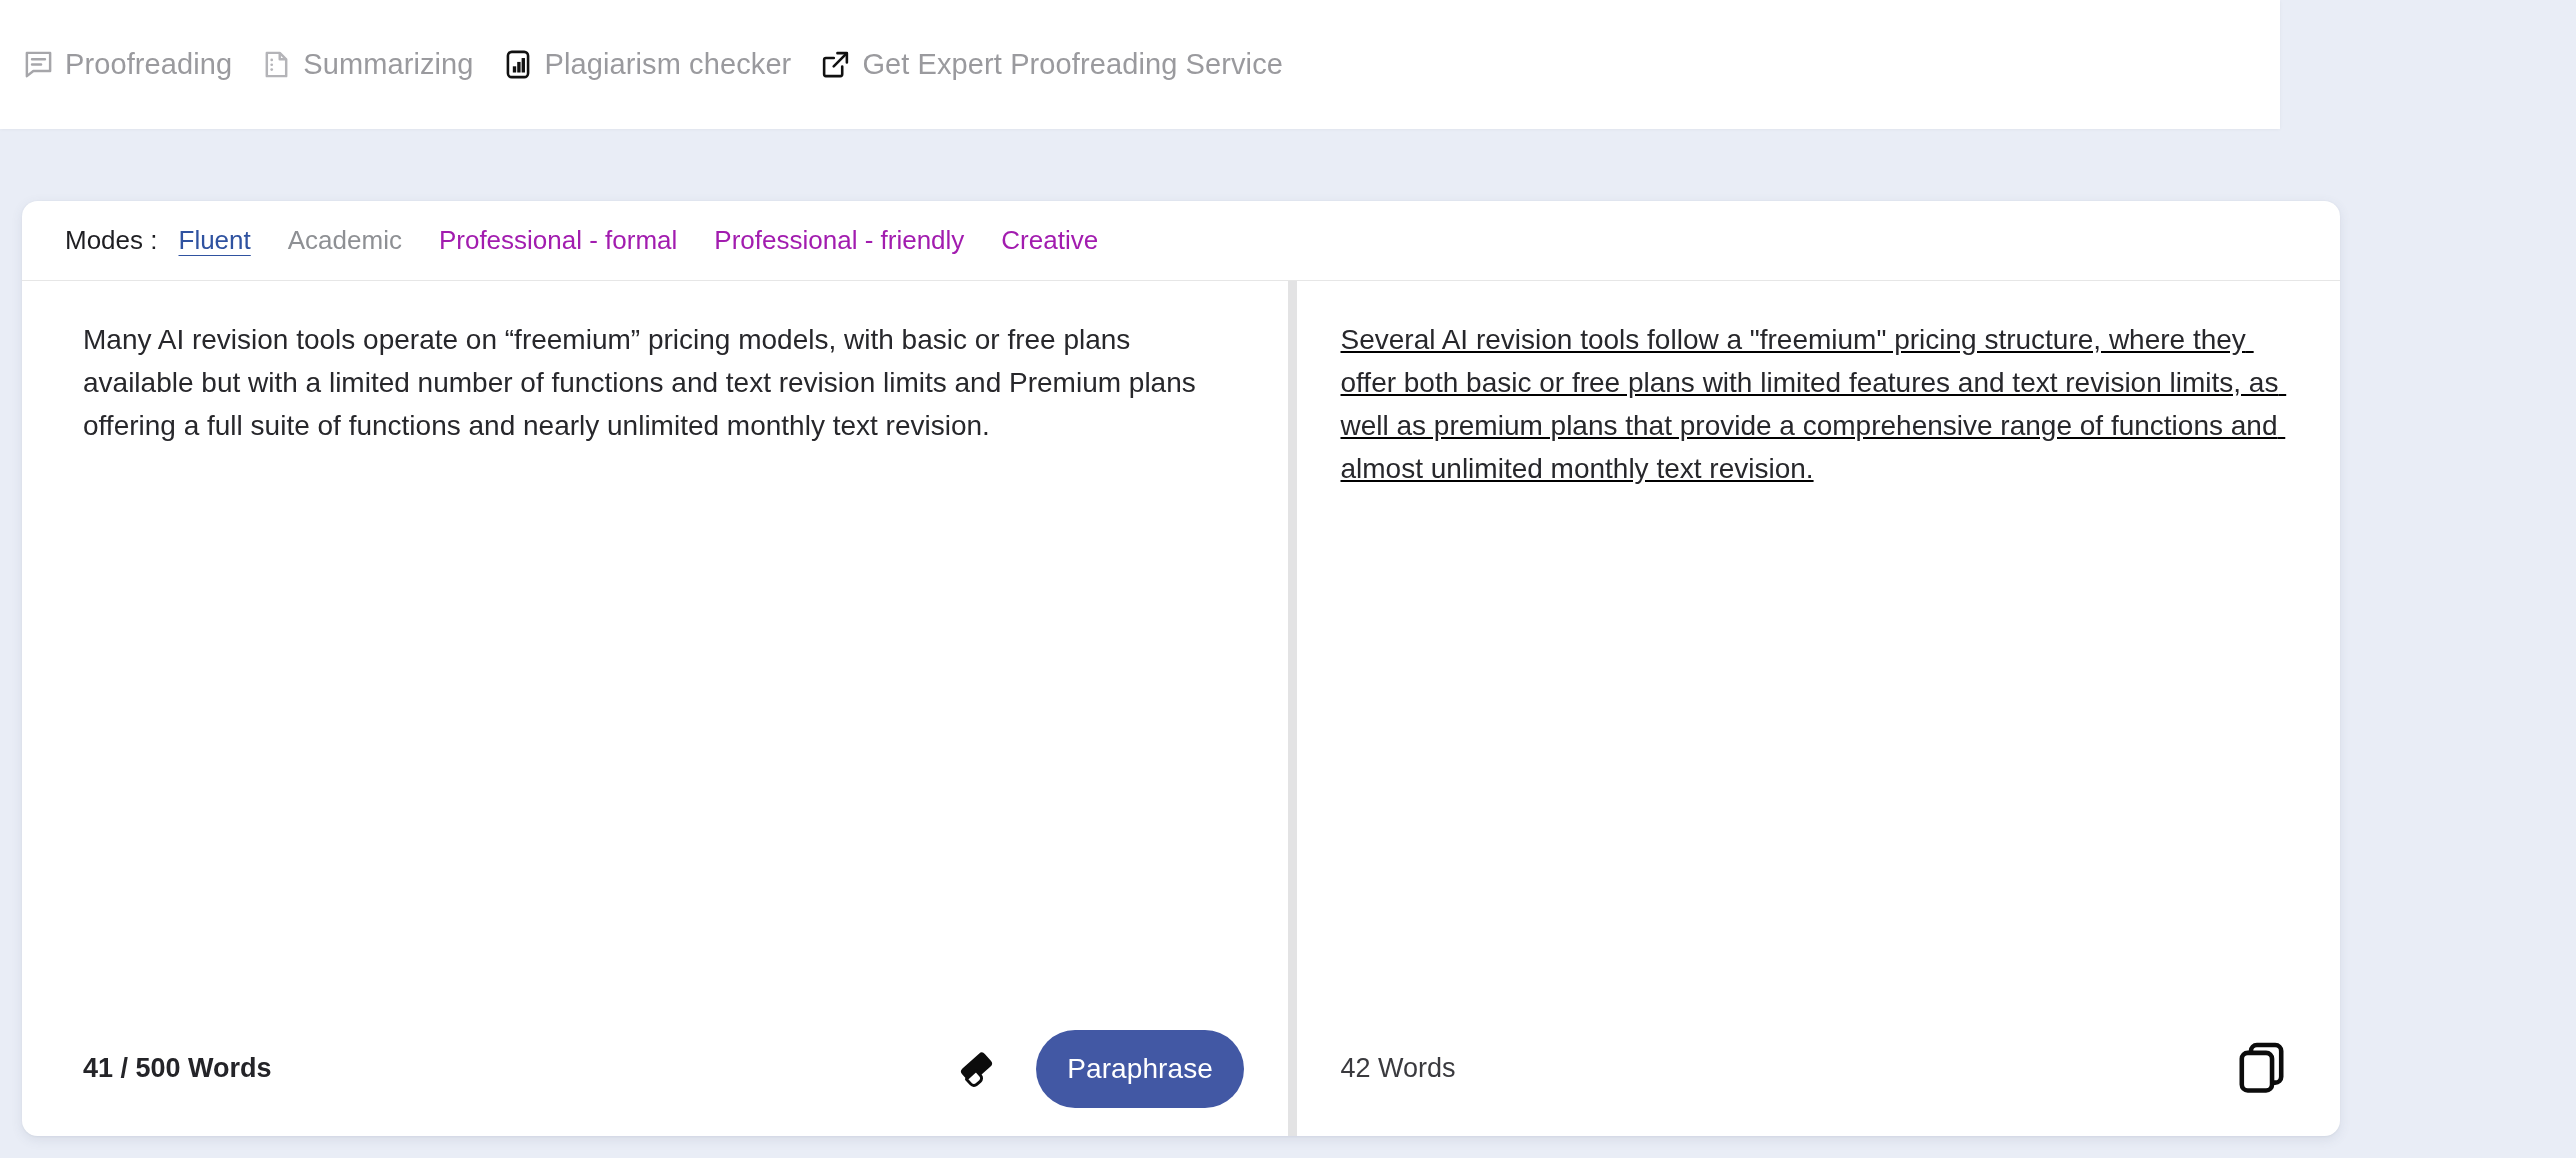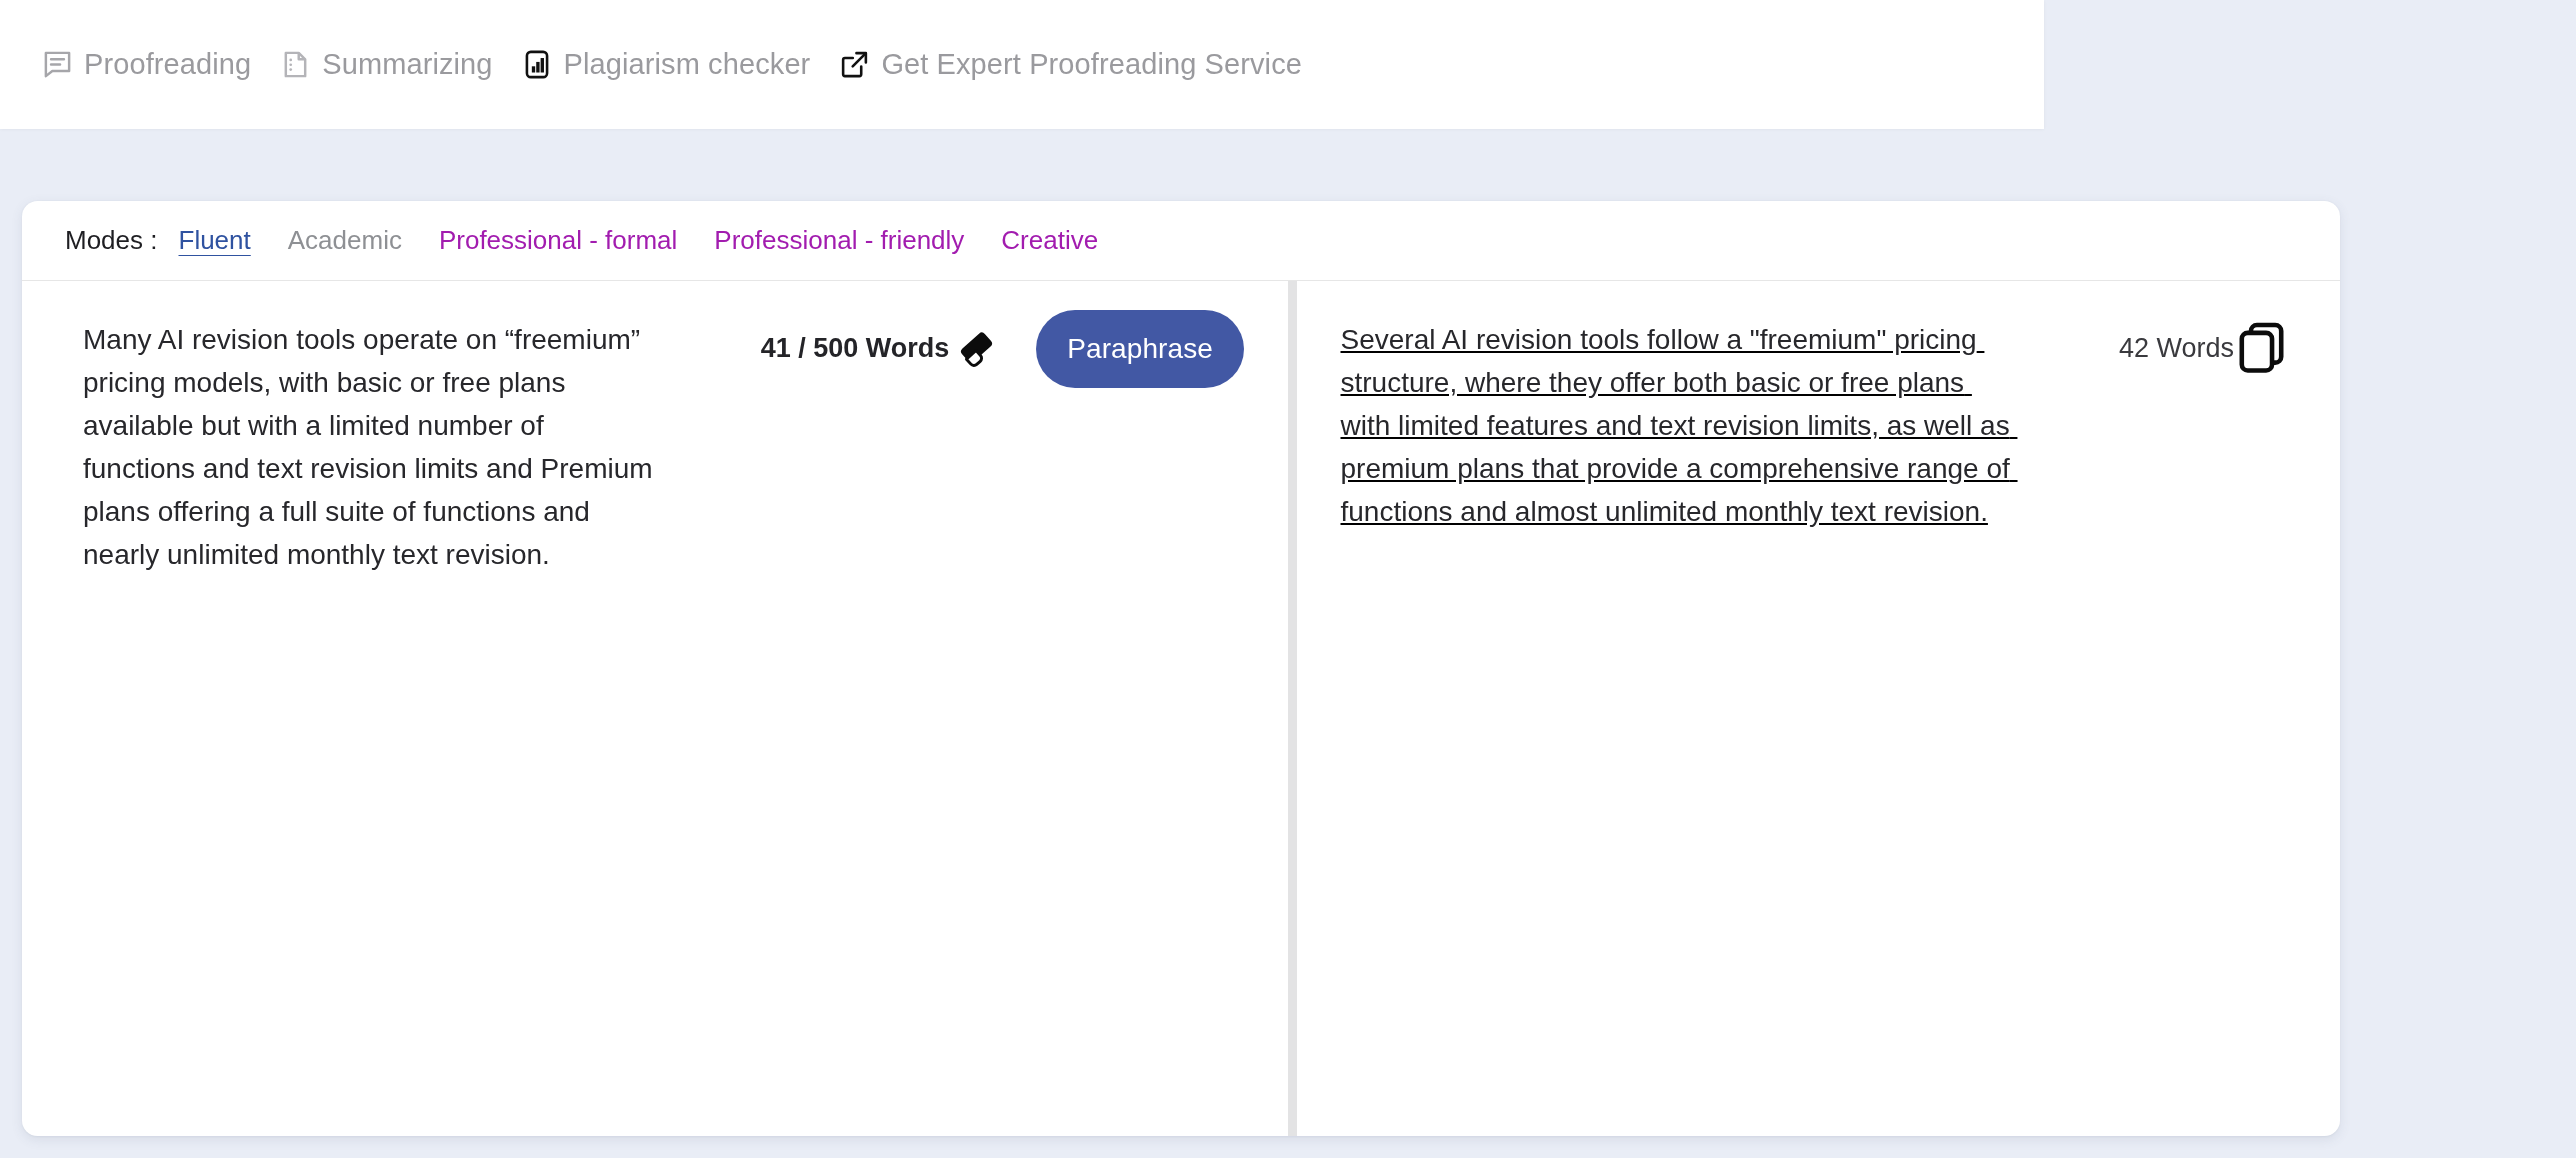--- a/index.html
+++ b/index.html
@@ -21,26 +21,26 @@
     position: relative;
     width: 2576px;
     height: 1158px;
     background: #e9edf6;
   }
 
   
   .topnav {
     position: absolute;
     top: 0; left: 0;
-    width: 2044px;
+    width: 2280px;
     height: 129px;
     background: #ffffff;
     display: flex;
     align-items: center;
-    padding-left: 27px;
+    padding-left: 8px;
     box-shadow: 0 1.4px 3.5px rgba(0,0,0,0.055);
     z-index: 5;
   }
 
   .nav-item {
     display: flex;
     align-items: center;
     height: 100%;
     padding: 0 14px;
     cursor: pointer;
@@ -113,21 +113,21 @@
 
   
   .panes {
     flex: 1 1 auto;
     display: flex;
     min-height: 0;
   }
 
   .pane {
     display: flex;
-    flex-direction: row;
+    flex-direction: column;
     min-width: 0;
   }
   .pane-left  { width: 1266px; flex: 0 0 1266px; }
   .divider-v  { width: 8.5px;  flex: 0 0 8.5px; background: #e3e3e4; }
   .pane-right { flex: 1 1 auto; }
 
   .pane-body {
     flex: 1 1 auto;
     padding: 37px 44px 0 61px;
     min-height: 0;

